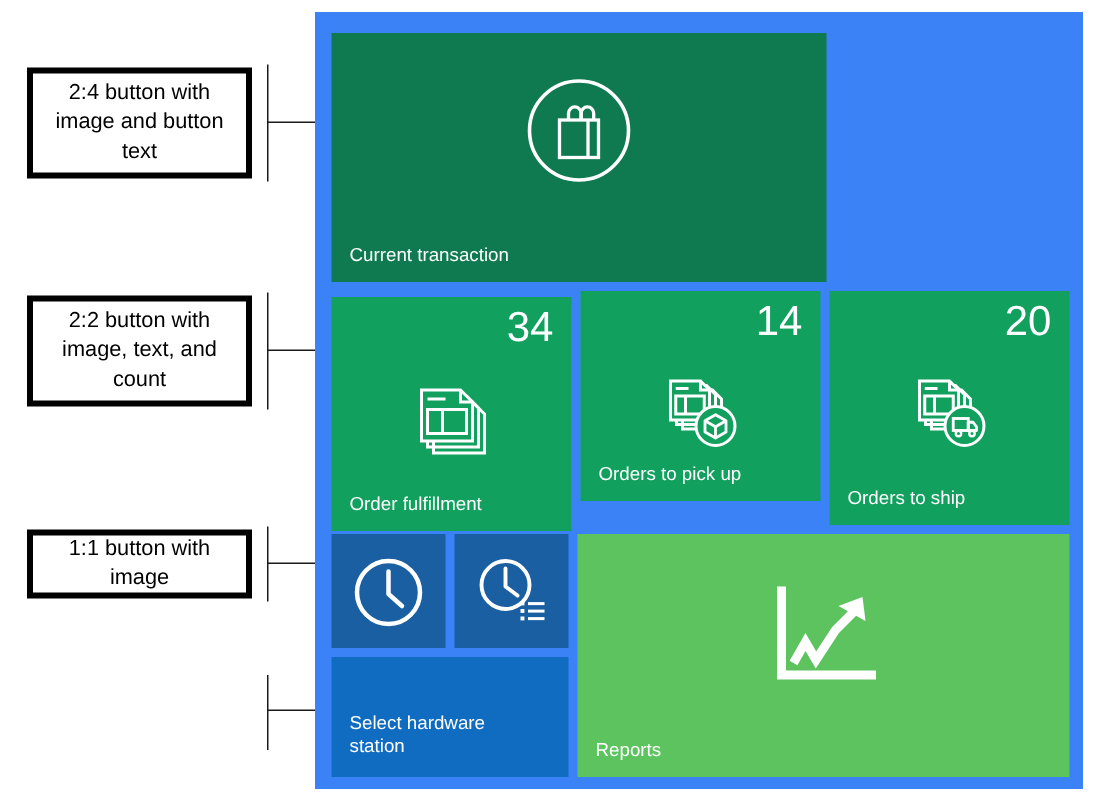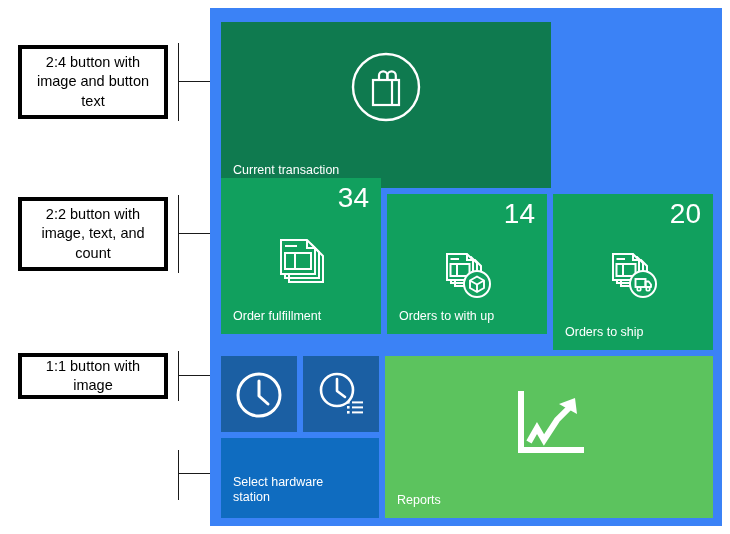--- a/index.html
+++ b/index.html
@@ -103,21 +103,21 @@
     position: absolute;
     left: 0; right: 0;
     display: flex;
     align-items: center;
     justify-content: center;
   }
 
   
   .t-current   { left: 0px;   top: 0px;   width: 330px; height: 166px; }
   .t-return    { left: 336px; top: 0px;   width: 156px; height: 166px; }
-  .t-fulfill   { left: 0px;   top: 156px; width: 160px; height: 156px; }
+  .t-fulfill   { left: 0px;   top: 176px; width: 160px; height: 156px; }
   .t-pickup    { left: 166px; top: 172px; width: 160px; height: 140px; }
   .t-ship      { left: 332px; top: 172px; width: 160px; height: 156px; }
   .t-clock     { left: 0px;   top: 334px; width: 76px;  height: 76px;  }
   .t-clocklist { left: 82px;  top: 334px; width: 76px;  height: 76px;  }
   .t-hardware  { left: 0px;   top: 416px; width: 158px; height: 80px;  }
   .t-reports   { left: 164px; top: 334px; width: 328px; height: 162px; }
 
   .t-current .tile-icon,
   .t-return  .tile-icon  { top: 28px; }
   .t-fulfill .tile-icon,
@@ -200,21 +200,21 @@
         <polyline points="28,8 28,14 34,14" fill="none" stroke="#ffffff" stroke-width="2"></polyline>
         <line x1="11.5" y1="13" x2="20" y2="13" stroke="#ffffff" stroke-width="2"></line>
         <rect x="11.5" y="18" width="19" height="12" fill="none" stroke="#ffffff" stroke-width="2"></rect>
         <line x1="18" y1="18" x2="18" y2="30" stroke="#ffffff" stroke-width="2"></line>
         <circle cx="38" cy="38" r="13" fill="#11a05e" stroke="#ffffff" stroke-width="2"></circle>
         <polygon points="38,30.5 45,34.5 45,42 38,46 31,42 31,34.5" fill="none" stroke="#ffffff" stroke-width="1.9" stroke-linejoin="round"></polygon>
         <polyline points="31,34.5 38,38.5 45,34.5" fill="none" stroke="#ffffff" stroke-width="1.9"></polyline>
         <line x1="38" y1="38.5" x2="38" y2="46" stroke="#ffffff" stroke-width="1.9"></line>
       </svg>
     </div>
-    <div class="tile-label">Orders to with up</div>
+    <div class="tile-label">Orders to pick up</div>
   </div>
 
   <div class="tile t-ship" style="background:#11a05e">
     <div class="tile-count">20</div>
     <div class="tile-icon">
       <svg width="56" height="56" viewBox="0 0 56 56" aria-hidden="true">
         <path d="M16 14 h20 l6 6 v20 h-26 z" fill="none" stroke="#ffffff" stroke-width="2"></path>
         <path d="M12 11 h20 l6 6 v20 h-26 z" fill="none" stroke="#ffffff" stroke-width="2"></path>
         <path d="M8 8 h20 l6 6 v20 h-26 z" fill="#11a05e" stroke="#ffffff" stroke-width="2"></path>
         <polyline points="28,8 28,14 34,14" fill="none" stroke="#ffffff" stroke-width="2"></polyline>

